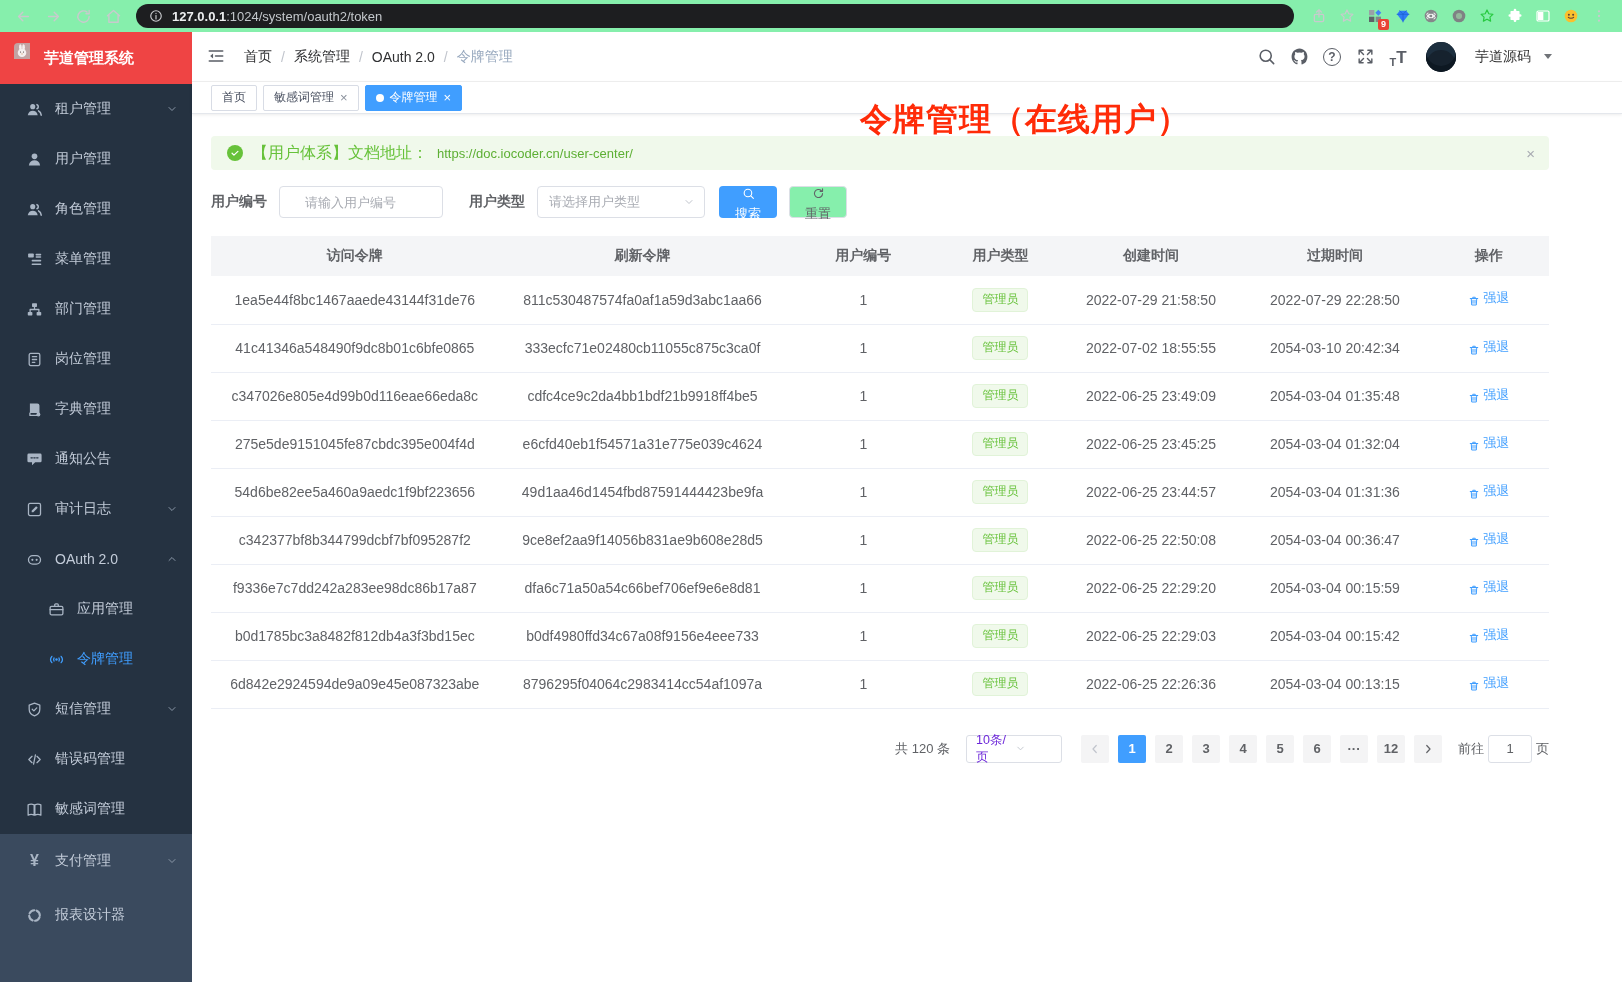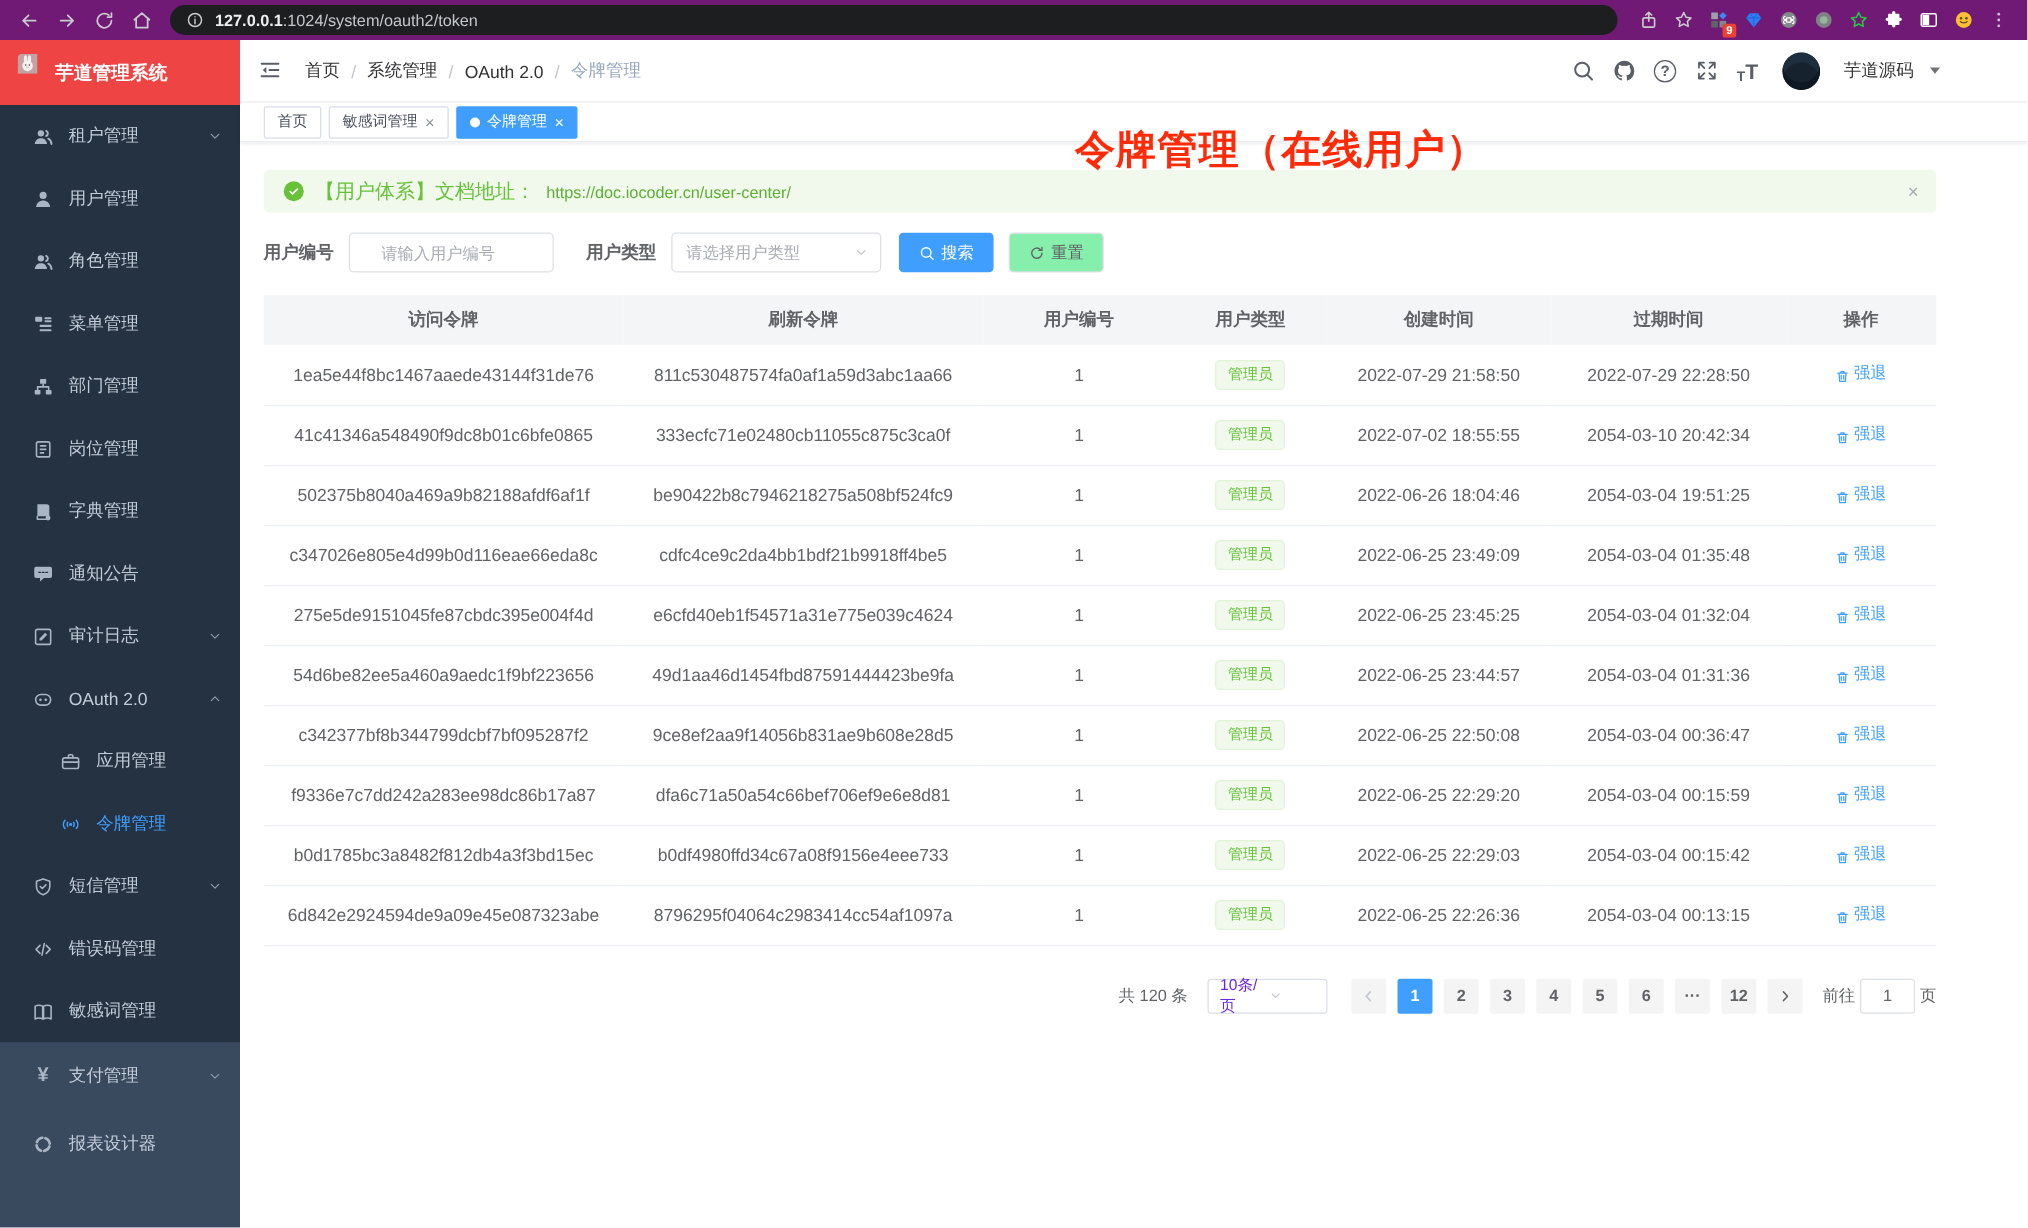--- a/index.html
+++ b/index.html
@@ -1,21 +1,21 @@
 <!DOCTYPE html>
 <html><head>
 <meta charset="utf-8">
 <style>
   * { margin:0; padding:0; box-sizing:border-box; }
   html,body { width:1622px; height:982px; overflow:hidden;
     font-family:"Liberation Sans","DejaVu Sans",sans-serif; background:#fff; }
   svg { display:block; }
 
   
-  .browser { height:32px; background:#701a75; display:flex; align-items:center; padding:0 10px; gap:4px; }
+  .browser { height:32px; background:#86efac; display:flex; align-items:center; padding:0 10px; gap:4px; }
   .bicon { width:26px; height:26px; border-radius:50%; display:flex; align-items:center; justify-content:center;
     color:#c8cacd; font-size:17px; flex:none; cursor:pointer; }
   .urlbar { flex:1; height:24px; margin:0 8px 0 6px; background:#1d1e20; border-radius:13px;
     display:flex; align-items:center; padding:0 12px; gap:8px; color:#bdc1c6; }
   .urlbar .host { color:#eceeef; font-weight:bold; font-size:13px; }
   .urlbar .rest { color:#c3c7cb; font-size:13px; }
   .ext { display:flex; align-items:center; gap:2px; }
   .ext .bicon { font-size:16px; }
   .badge-ext { position:relative; }
   .badge-ext .num { position:absolute; right:-1px; bottom:-1px; background:#e94335; color:#fff; font-size:9px;
@@ -92,21 +92,21 @@
   .filters { display:flex; align-items:center; margin-top:16px; gap:12px; }
   .f-label { font-size:14px; font-weight:bold; color:#606266; white-space:nowrap; }
   .f-input { width:164px; height:32px; border:1px solid #dcdfe6; border-radius:4px; padding:0 25px;
     font-size:13px; color:#606266; outline:none; font-family:inherit; }
   .f-input::placeholder { color:#a8abb2; }
   .f-select { width:168px; height:32px; border:1px solid #dcdfe6; border-radius:4px; padding:0 9px 0 11px;
     display:flex; align-items:center; cursor:pointer; background:#fff; }
   .f-select .ph { flex:1; font-size:13px; color:#a8abb2; }
   .f-select .sel-ar { width:12px; height:12px; font-size:12px; color:#c0c4cc; }
   .btn { height:32px; border-radius:4px; font-size:13px; display:flex; align-items:center; gap:5px;
-    padding:0 15px; cursor:pointer; border:1px solid transparent; white-space:nowrap; }
+    padding:0 15px; cursor:pointer; border:1px solid transparent; white-space:nowrap;flex-direction:column; }
   .btn-primary { background:#409eff; color:#fff; margin-left:2px; }
   .btn-plain { background:#86efac; color:#606266; border-color:#dcdfe6; }
   .btn .bic { width:13px; height:13px; font-size:13px; }
 
   
   table { width:100%; border-collapse:collapse; margin-top:18px; table-layout:fixed; }
   thead th { background:#f4f5f7; height:40px; font-size:14px; font-weight:bold; color:#606266; text-align:center; }
   tbody td { height:48px; border-bottom:1px solid #ebeef5; font-size:14px; color:#606266; text-align:center;
     overflow:hidden; white-space:nowrap; }
   .tag-admin { display:inline-block; padding:3px 9px; font-size:12px; color:#67c23a; background:#f0f9eb;
@@ -593,33 +593,20 @@
               <td><span class="tag-admin">管理员</span></td>
               <td>2022-07-02 18:55:55</td>
               <td>2054-03-10 20:42:34</td>
               <td><span class="kick"><span class="bic">
                     <svg viewBox="0 0 24 24" fill="none" stroke="currentColor" stroke-width="2" stroke-linecap="round" stroke-linejoin="round" width="1em" height="1em">
                       <path d="M4.5 7h15M9.5 7V4.5h5V7M6.5 7l.9 13h9.2l.9-13M10 10.5v6M14 10.5v6"></path>
                     </svg>
                   </span>强退</span></td>
             </tr>
             <tr>
-              <td>502375b8040a469a9b82188afdf6af1f</td>
-              <td>be90422b8c7946218275a508bf524fc9</td>
-              <td>1</td>
-              <td><span class="tag-admin">管理员</span></td>
-              <td>2022-06-26 18:04:46</td>
-              <td>2054-03-04 19:51:25</td>
-              <td><span class="kick"><span class="bic">
-                    <svg viewBox="0 0 24 24" fill="none" stroke="currentColor" stroke-width="2" stroke-linecap="round" stroke-linejoin="round" width="1em" height="1em">
-                      <path d="M4.5 7h15M9.5 7V4.5h5V7M6.5 7l.9 13h9.2l.9-13M10 10.5v6M14 10.5v6"></path>
-                    </svg>
-                  </span>强退</span></td>
-            </tr>
-            <tr>
               <td>c347026e805e4d99b0d116eae66eda8c</td>
               <td>cdfc4ce9c2da4bb1bdf21b9918ff4be5</td>
               <td>1</td>
               <td><span class="tag-admin">管理员</span></td>
               <td>2022-06-25 23:49:09</td>
               <td>2054-03-04 01:35:48</td>
               <td><span class="kick"><span class="bic">
                     <svg viewBox="0 0 24 24" fill="none" stroke="currentColor" stroke-width="2" stroke-linecap="round" stroke-linejoin="round" width="1em" height="1em">
                       <path d="M4.5 7h15M9.5 7V4.5h5V7M6.5 7l.9 13h9.2l.9-13M10 10.5v6M14 10.5v6"></path>
                     </svg>

